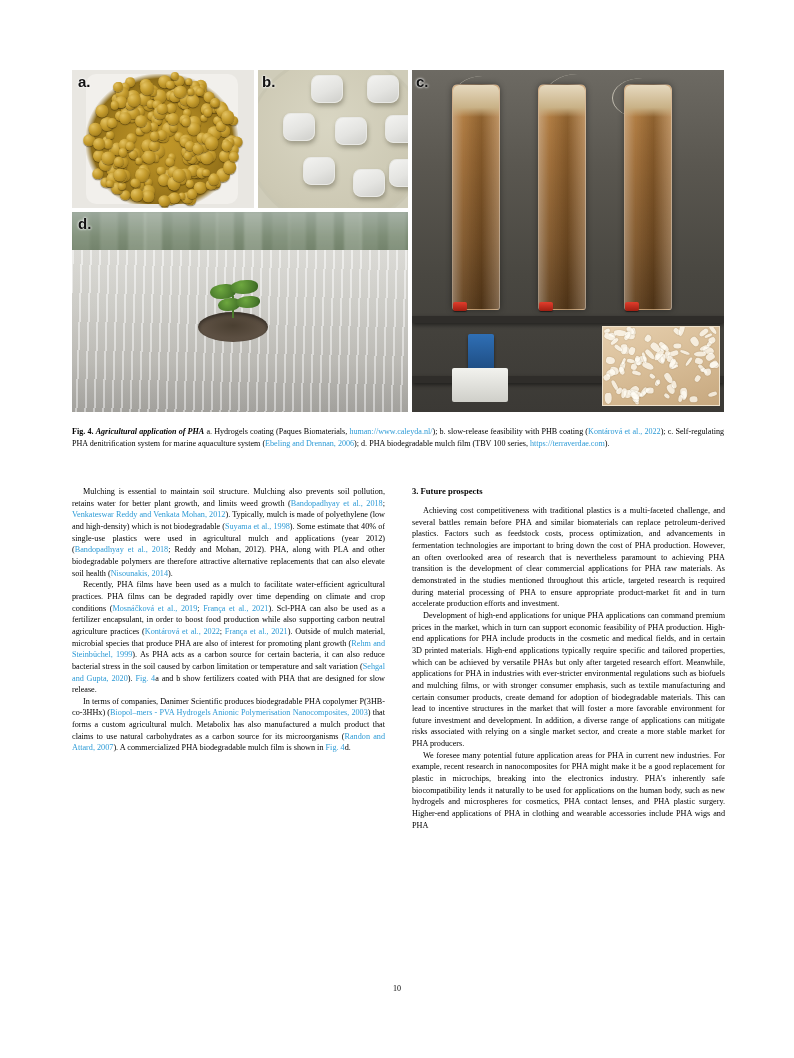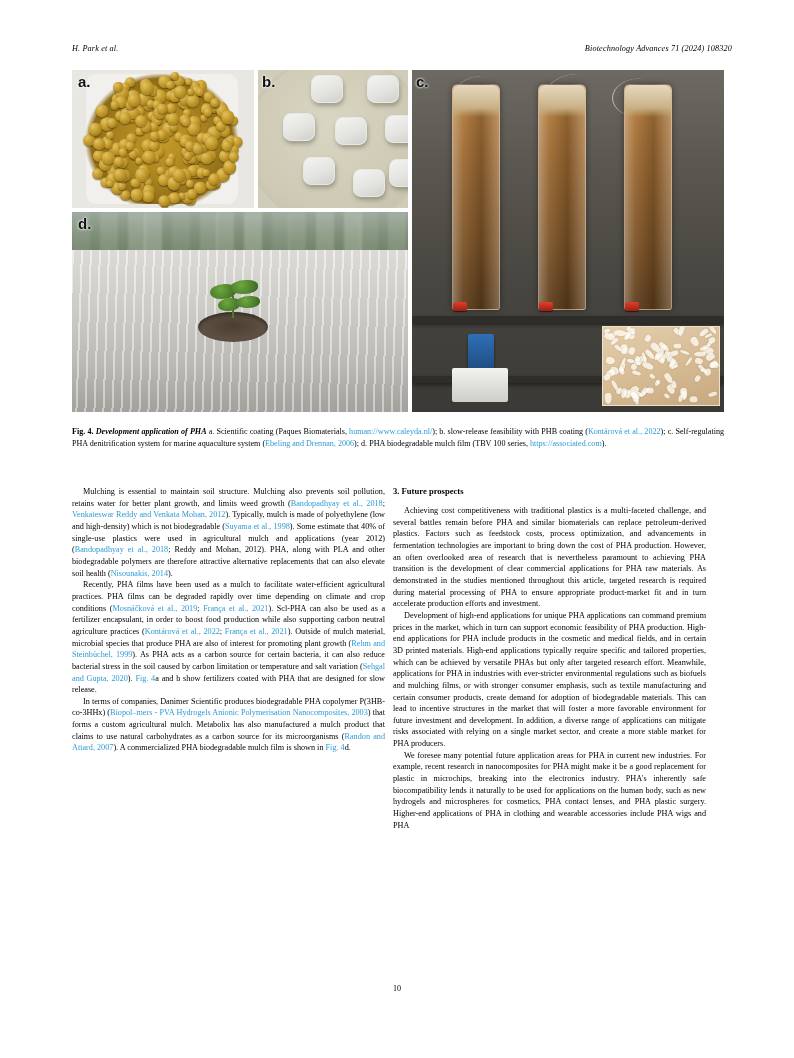--- a/index.html
+++ b/index.html
@@ -204,21 +204,21 @@
     position: absolute;
     top: 486px;
     width: 313px;
     font-size: 8.2px;
     line-height: 11.65px;
     text-align: justify;
     hyphens: none;
     color: #000;
   }
   #col-left  { left: 72px; }
-  #col-right { left: 393px; }
+  #col-right { left: 412px; }
 
   .col p { margin: 0; text-indent: 11px; }
   .col p.noindent { text-indent: 0; }
   .col h2 {
     margin: 14px 0 8px 0;
     font-size: 8.6px;
     font-weight: bold;
     font-style: italic;
     line-height: 11px;
     text-align: left;
@@ -234,24 +234,20 @@
     text-align: center;
     font-size: 8px;
     color:#000;
   }
 </style>
 </head>
 <body>
 
 <div class="page">
 
-  <div class="runhead">
-    <span>H. Park et al.</span>
-    <span>Biotechnology Advances 71 (2024) 108320</span>
-  </div>
 
   <div class="figure-block">
     <div class="fig-grid">
 
       <div class="panel" id="panel-a">
         <div class="pellet-bed" id="pelletHost">
             <div class="pellet" style="left: 46.8112%; top: 14.6069%; width: 8.54134px; height: 8.54134px; transform: translate(-50%, -50%);"></div>
             <div class="pellet" style="left: 94.5276%; top: 63.7156%; width: 9.71285px; height: 9.71285px; transform: translate(-50%, -50%);"></div>
             <div class="pellet" style="left: 24.6632%; top: 14.4788%; width: 7.57288px; height: 7.57288px; transform: translate(-50%, -50%);"></div>
             <div class="pellet" style="left: 71.2804%; top: 37.4067%; width: 13.8285px; height: 13.8285px; transform: translate(-50%, -50%);"></div>
@@ -644,24 +640,24 @@
         <div class="plant-leaf" style="left:158px; top:68px; width:28px; height:14px;"></div>
         <div class="plant-leaf" style="left:146px; top:86px; width:22px; height:13px;"></div>
         <div class="plant-leaf" style="left:164px; top:84px; width:24px; height:12px;"></div>
       </div>
       <div class="panel-label" style="left:6px; top:146px;">d.</div>
     </div>
   </div>
 
   <div class="caption">
     <span class="capnum">Fig. 4.</span>
-    <span class="captitle">Development application of PHA</span>
-    <span>a. Scientific coating (Paques Biomaterials,</span>
+    <span class="captitle">Agricultural application of PHA</span>
+    <span>a. Hydrogels coating (Paques Biomaterials,</span>
     <a class="url" href="#">human://www.caleyda.nl/</a><span>); b. slow-release feasibility with PHB coating (</span><a class="ref" href="#">Kontárová et al., 2022</a><span>); c. Self-regulating PHA denitrification system for marine aquaculture system (</span><a class="ref" href="#">Ebeling and Drennan, 2006</a><span>); d. PHA biodegradable mulch film (TBV 100 series,</span>
-    <a class="url" href="#">https://associated.com</a><span>).</span>
+    <a class="url" href="#">https://terraverdae.com</a><span>).</span>
   </div>
 
   <div class="col" id="col-left">
 
 
     <p><span>Mulching is essential to maintain soil structure. Mulching also prevents soil pollution, retains water for better plant growth, and limits weed growth (</span><a class="ref" href="#">Bandopadhyay et al., 2018</a><span>; </span><a class="ref" href="#">Venkateswar Reddy and Venkata Mohan, 2012</a><span>). Typically, mulch is made of polyethylene (low and high-density) which is not biodegradable (</span><a class="ref" href="#">Suyama et al., 1998</a><span>). Some estimate that 40% of single-use plastics were used in agricultural mulch and applications (year 2012) (</span><a class="ref" href="#">Bandopadhyay et al., 2018</a><span>; Reddy and Mohan, 2012). PHA, along with PLA and other biodegradable polymers are therefore attractive alternative replacements that can also elevate soil health (</span><a class="ref" href="#">Nisounakis, 2014</a><span>).</span></p>
 
     <p><span>Recently, PHA films have been used as a mulch to facilitate water-efficient agricultural practices. PHA films can be degraded rapidly over time depending on climate and crop conditions (</span><a class="ref" href="#">Mosnáčková et al., 2019</a><span>; </span><a class="ref" href="#">França et al., 2021</a><span>). Scl-PHA can also be used as a fertilizer encapsulant, in order to boost food production while also supporting carbon neutral agriculture practices (</span><a class="ref" href="#">Kontárová et al., 2022</a><span>; </span><a class="ref" href="#">França et al., 2021</a><span>). Outside of mulch material, microbial species that produce PHA are also of interest for promoting plant growth (</span><a class="ref" href="#">Rehm and Steinbüchel, 1999</a><span>). As PHA acts as a carbon source for certain bacteria, it can also reduce bacterial stress in the soil caused by carbon limitation or temperature and salt variation (</span><a class="ref" href="#">Sehgal and Gupta, 2020</a><span>). </span><a class="ref" href="#">Fig. 4</a><span>a and b show fertilizers coated with PHA that are designed for slow release.</span></p>
 
     <p><span>In terms of companies, Danimer Scientific produces biodegradable PHA copolymer P(3HB-co-3HHx) (</span><a class="ref" href="#">Biopol–mers - PVA Hydrogels Anionic Polymerisation Nanocomposites, 2003</a><span>) that forms a custom agricultural mulch. Metabolix has also manufactured a mulch product that claims to use natural carbohydrates as a carbon source for its microorganisms (</span><a class="ref" href="#">Randon and Attard, 2007</a><span>). A commercialized PHA biodegradable mulch film is shown in </span><a class="ref" href="#">Fig. 4</a><span>d.</span></p>

